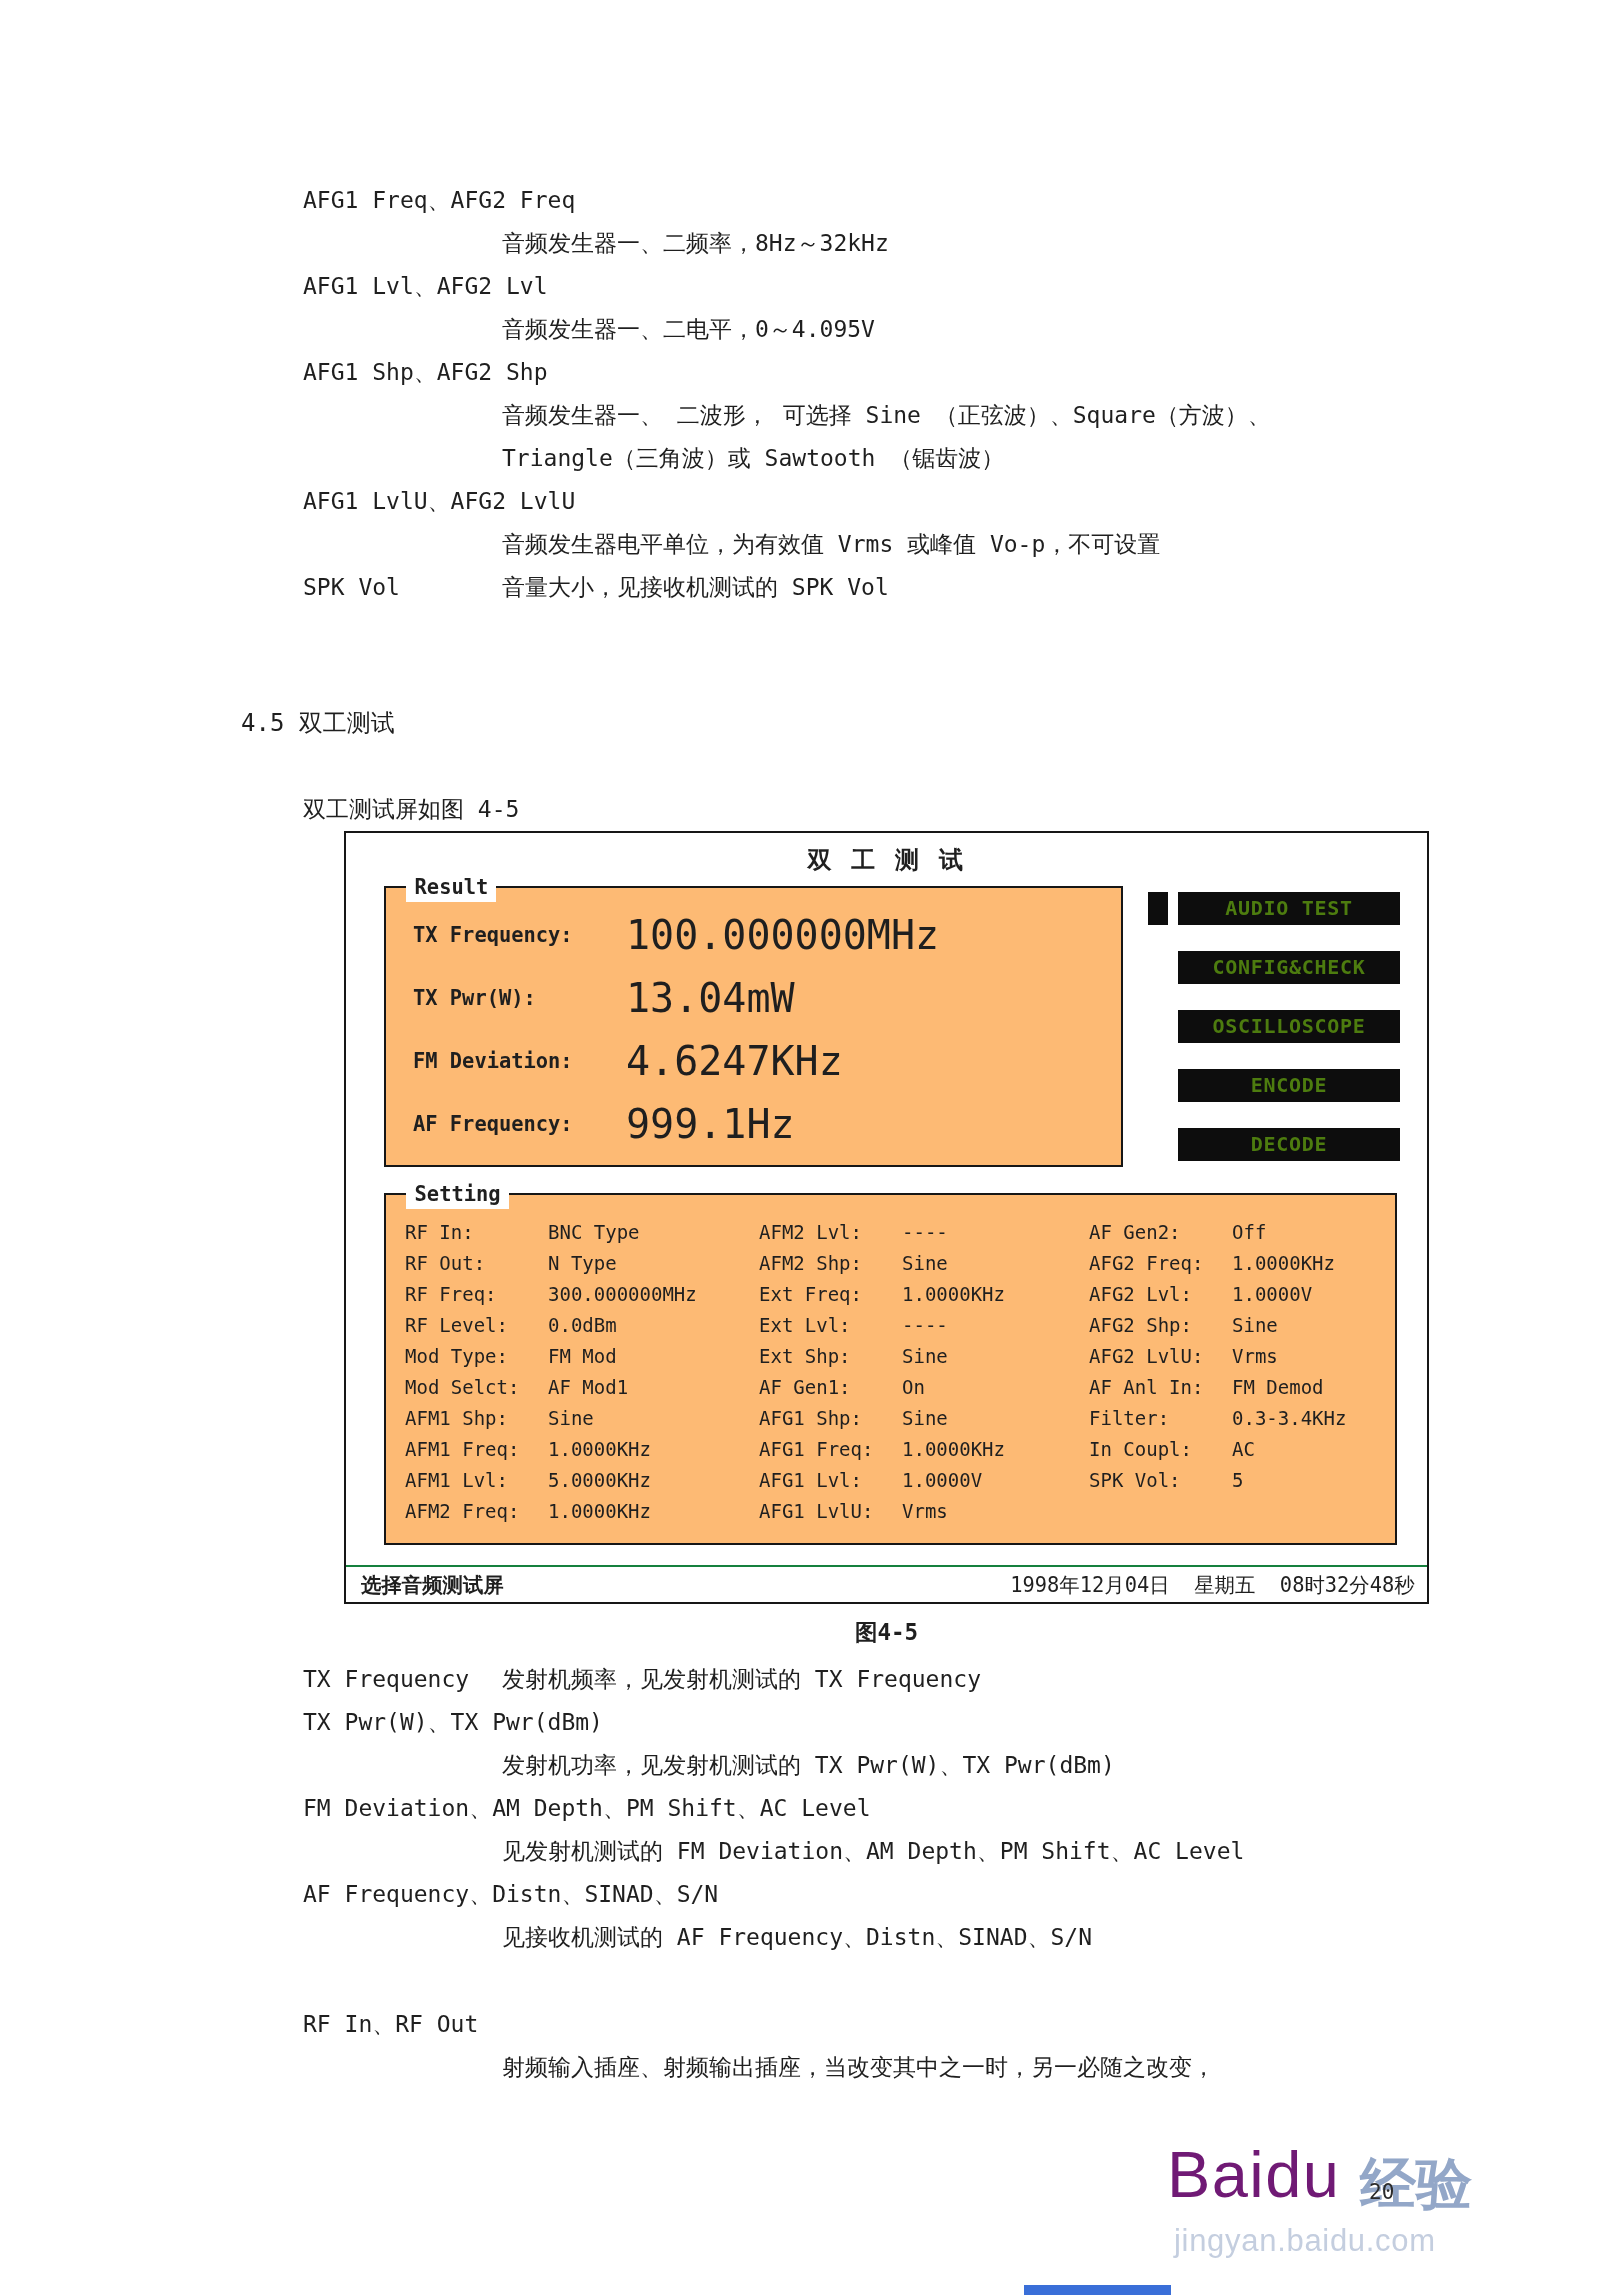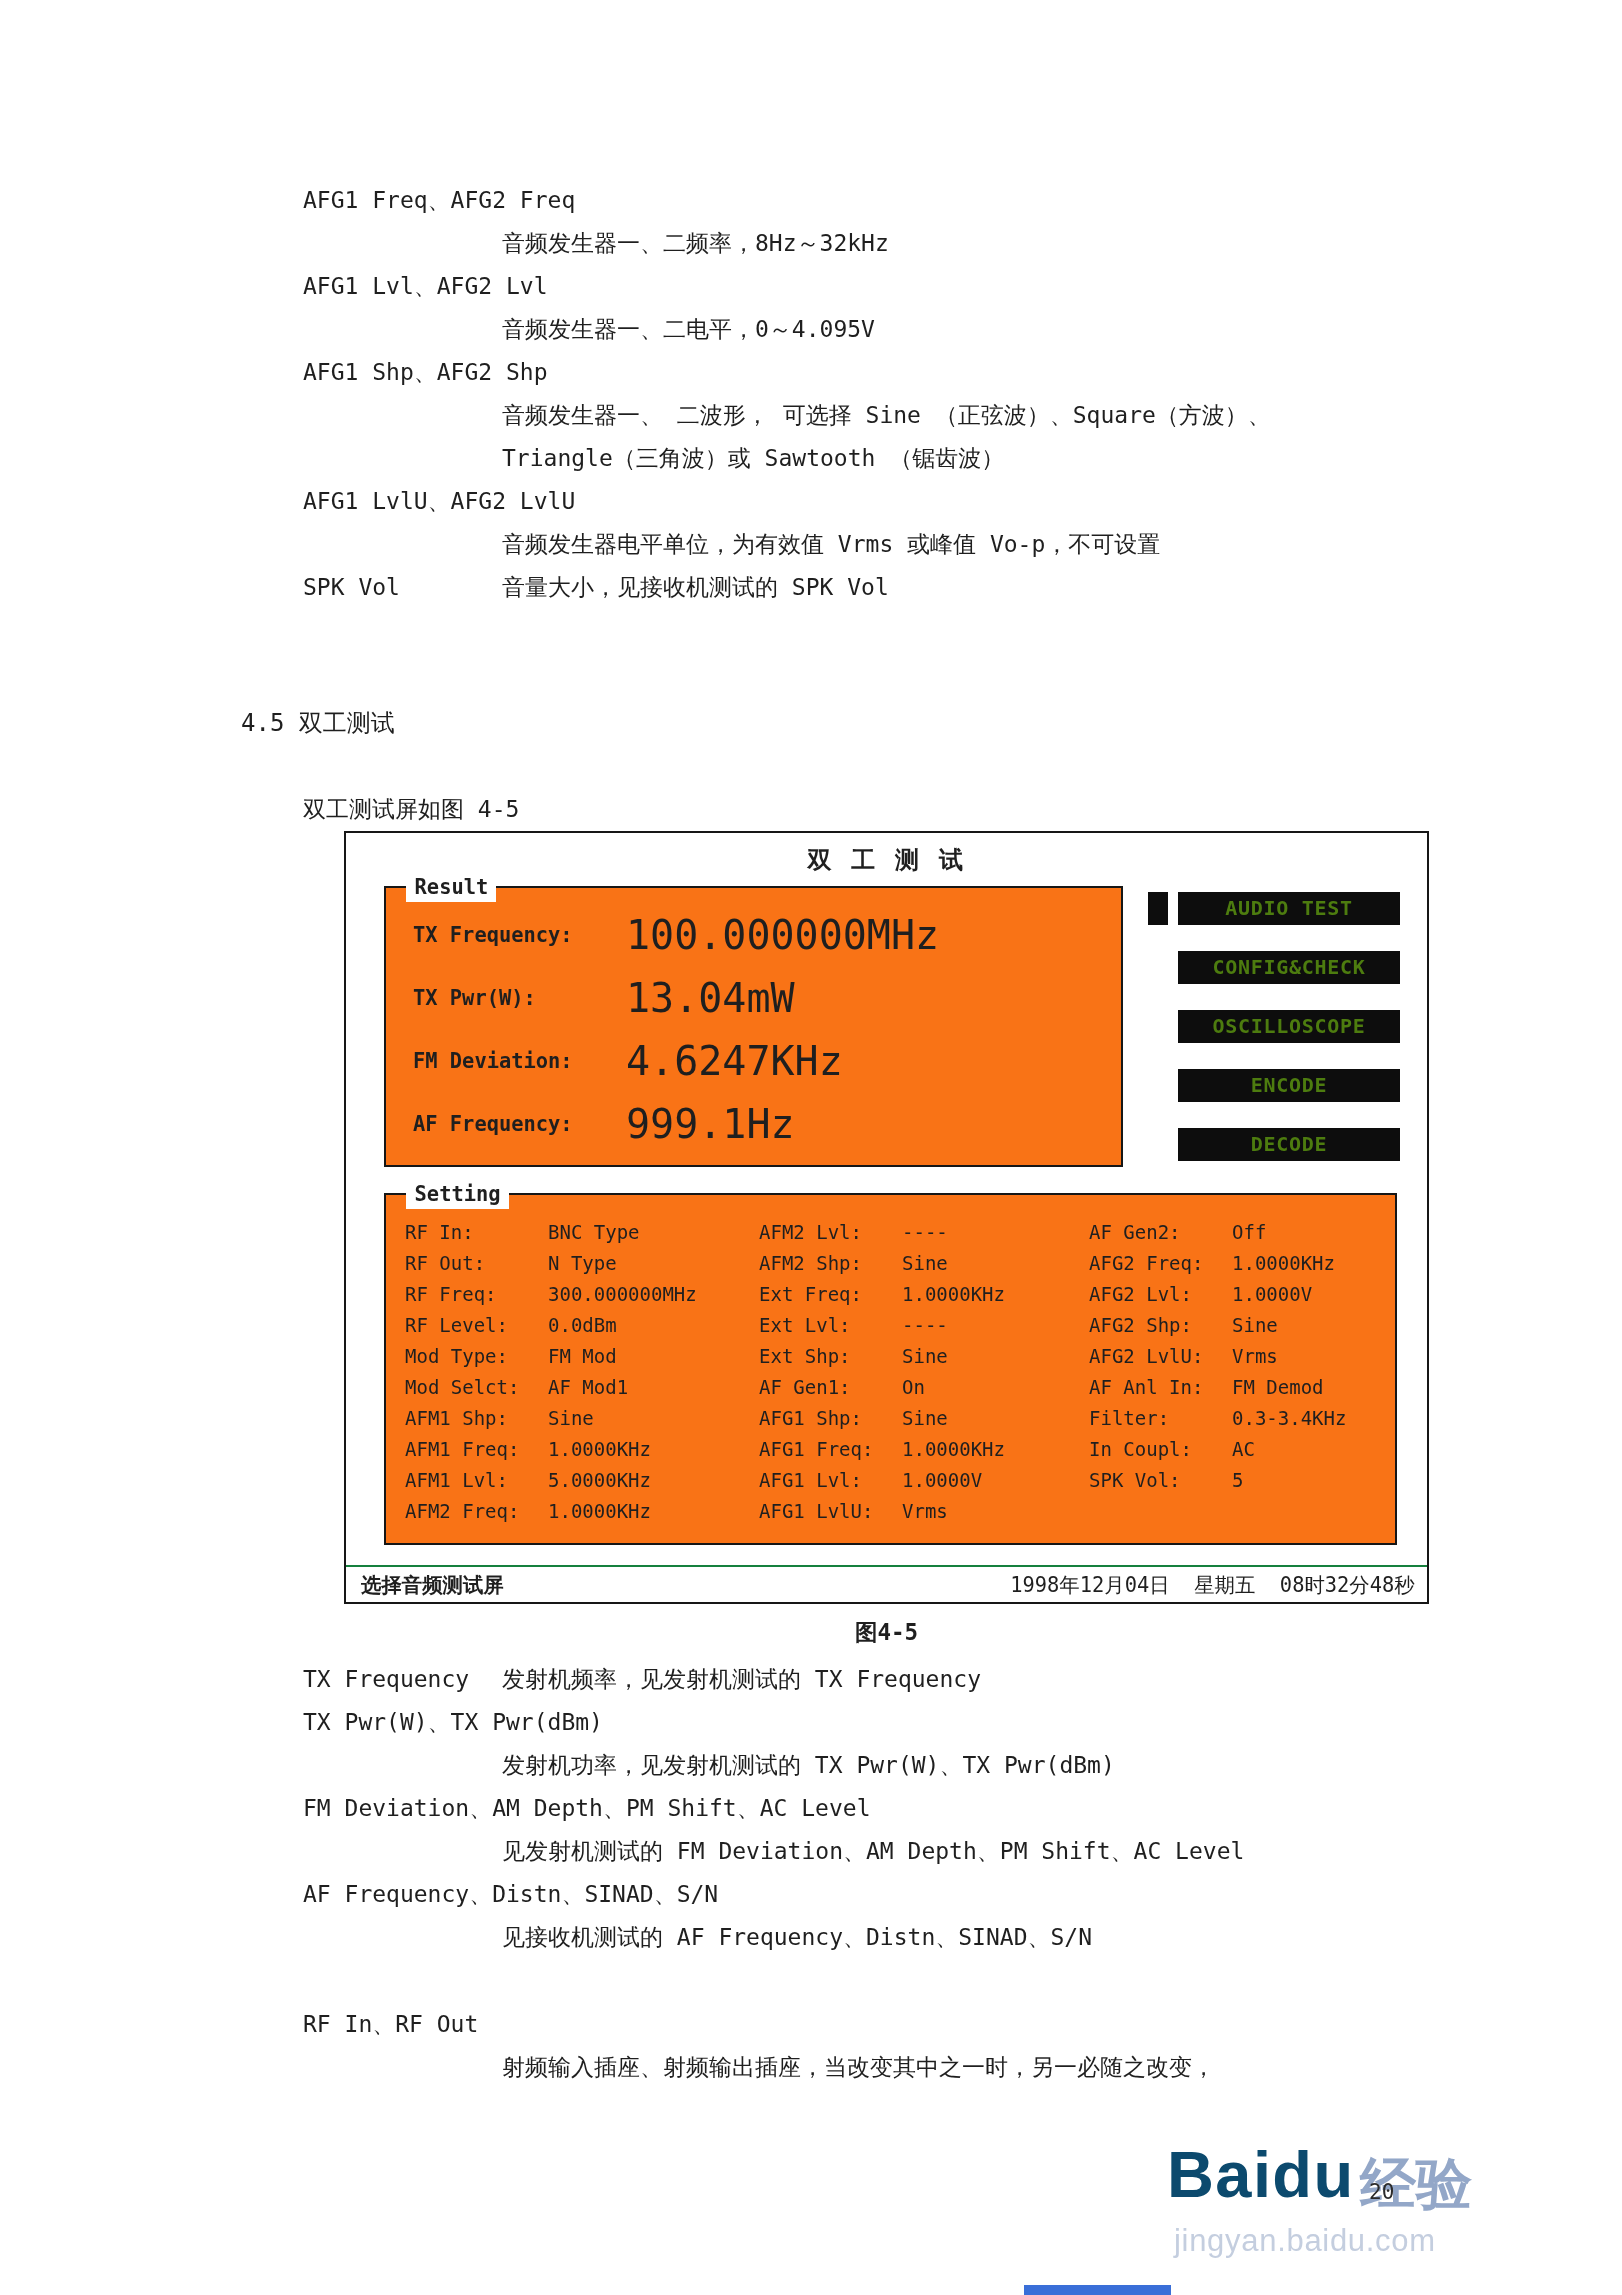--- a/index.html
+++ b/index.html
@@ -16,21 +16,21 @@
   .heading   { position:absolute; left:241px; top:707px; font-size:24px; }
   .subheading{ position:absolute; left:303px; top:750px; font-size:23px;margin-top:44px; }
   .bodyblock { position:absolute; left:303px; top:1658px; }
   .spacer    { height:44px; }
 
   
   .figure { position:absolute; left:344px; top:831px; width:1085px; height:773px;
             border:2px solid #161616; background:#ffffff; }
   .fig-title { position:absolute; top:11px; left:0; width:100%; text-align:center;
                font-size:24px; font-weight:bold; letter-spacing:2.7px; }
-  .panel { position:absolute; border:2px solid #161616; background:#f97316; }
+  .panel { position:absolute; border:2px solid #161616; background:#fdba74; }
   .panel-label { position:absolute; top:-16.4px; left:20.4px; background:#ffffff;
                  padding:0 8.2px; font-size:20.4px; font-weight:bold; line-height:30px; }
   .result-panel { left:38px; top:53px; width:739px; height:281px; }
   .r-rows { position:absolute; left:27px; top:15px; }
   .r-row  { display:flex; align-items:center; height:63px; }
   .r-name { width:213px; font-size:20.4px; font-weight:bold; }
   .r-value{ font-size:40px; }
 
   .menu-indicator { position:absolute; left:802px; top:59px; width:20.4px; height:33px; background:#0d0d0d; }
   .menu { position:absolute; left:832px; top:59px; width:222px; }
@@ -49,22 +49,22 @@
   .statusbar { position:absolute; left:0; right:0; bottom:0; height:37px;
                border-top:2px solid #15803d; display:flex; justify-content:space-between;
                align-items:center; padding:0 12.3px 0 15px; font-size:20.4px; }
   .sb-left  { font-weight:bold; white-space:pre; }
   .sb-right { white-space:pre;text-align:right; }
 
   .caption { position:absolute; left:344px; top:1617px; width:1085px; text-align:center;
              font-size:22.5px; font-weight:bold; }
 
   
-  .wm-brand { position:absolute; left:1167px; top:2137px; font-size:65px; font-weight:bold;
-              color:#0c4a6e; letter-spacing:1.4px;
+  .wm-brand { position:absolute; left:1167px; top:2137px; font-size:65px; font-weight:normal;
+              color:#701a75; letter-spacing:1.4px;
               font-family:"Liberation Sans","DejaVu Sans",sans-serif; }
   .wm-cn    { position:absolute; left:1360px; top:2147px; font-size:56px; font-weight:bold;
               color:#93a7c8; font-family:"Liberation Sans","DejaVu Sans",sans-serif; }
   .wm-url   { position:absolute; left:1174px; top:2223px; font-size:31px; color:#c4cedf;
               letter-spacing:0.7px; font-family:"Liberation Sans","DejaVu Sans",sans-serif; }
   .pageno   { position:absolute; left:1369px; top:2180px; font-size:21px; color:#2b2b2b; }
   .bottom-strip { position:absolute; left:1024px; bottom:0; width:147px; height:10.2px; background:#3a6fd8; }
 </style>
 </head>
 <body>

